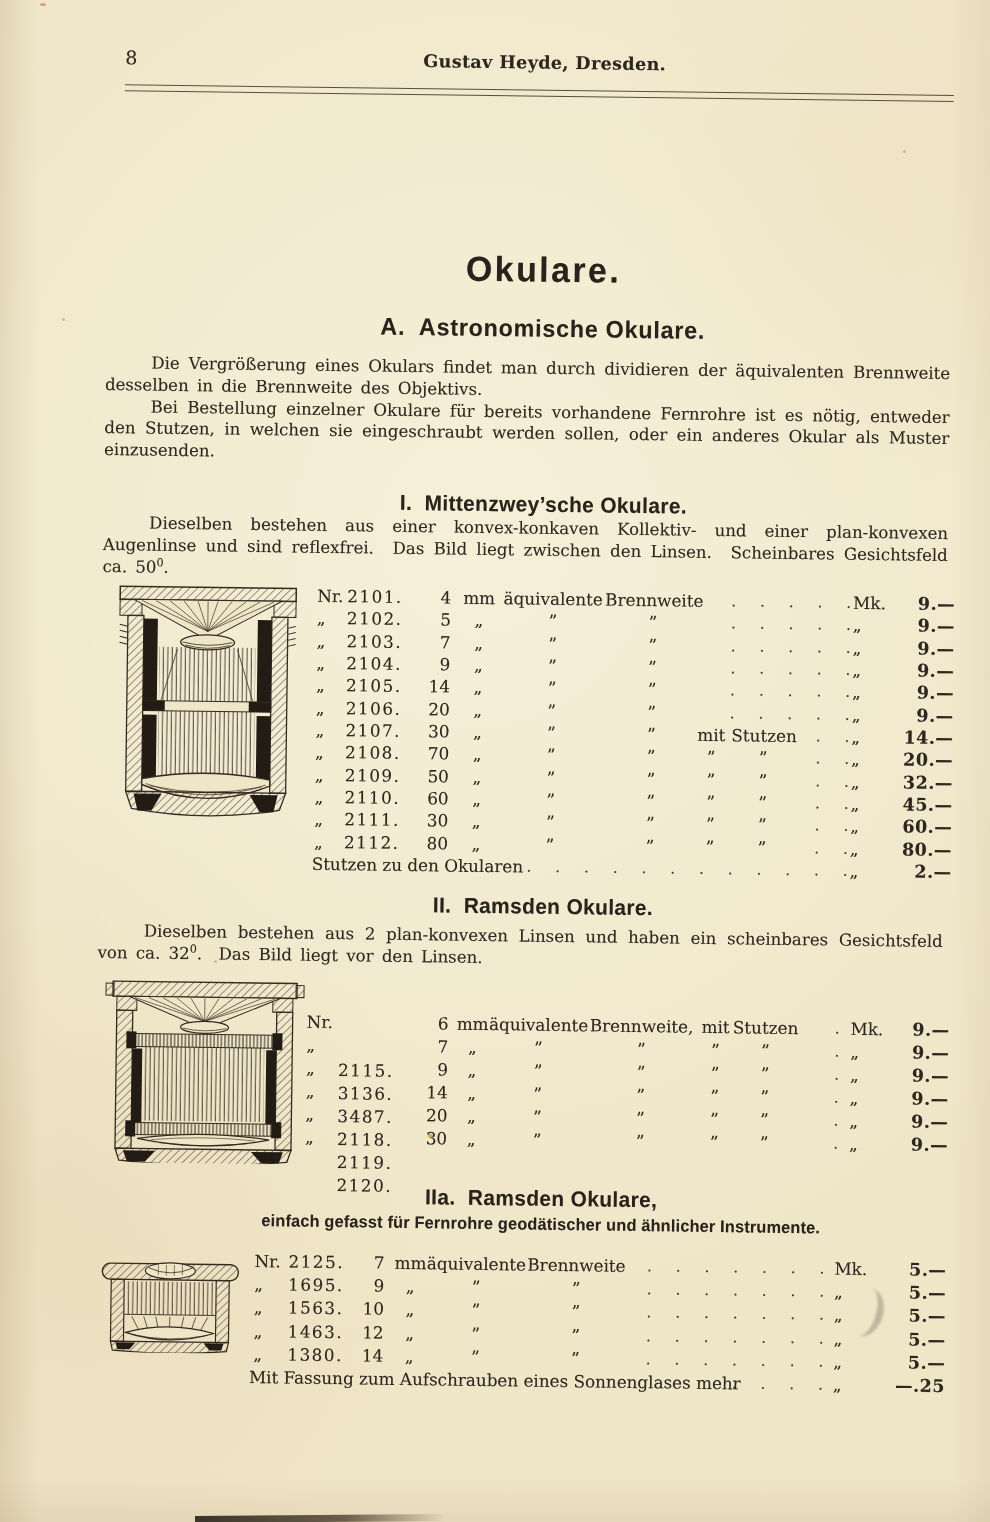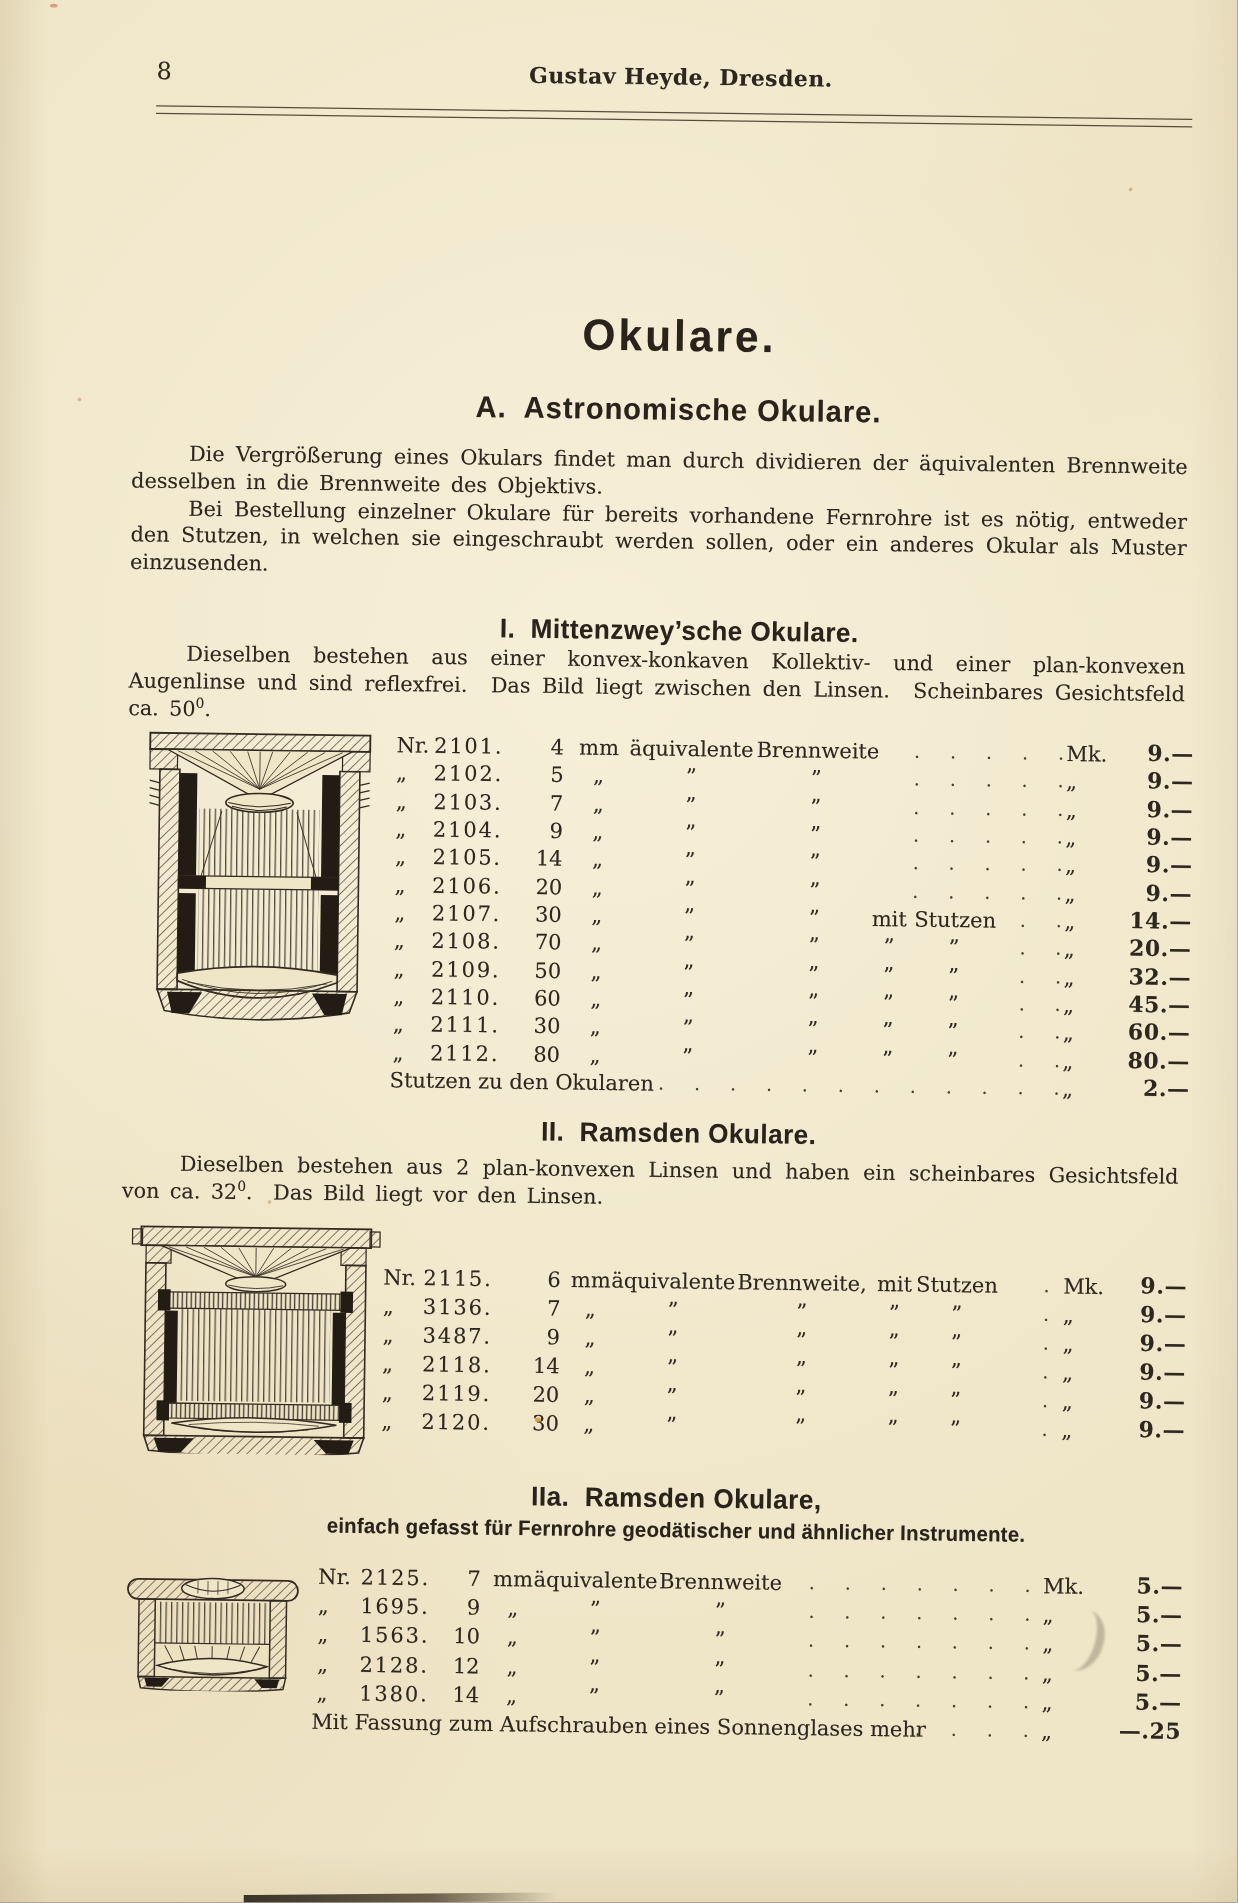--- a/index.html
+++ b/index.html
@@ -54,21 +54,21 @@
   .price{font-weight:700;text-align:right;font-size:17.5px;letter-spacing:0.5px;}
   .wide{left:0;}
   .t1{left:213px;top:582px;width:640px;line-height:22.35px;}
   .t1 .row{height:22.35px;}
   .t1 .pre{left:2px;} .t1 .nr{left:32px;} .t1 .val{left:92px;width:44px;}
   .t1 .u1{left:142px;width:44px;} .t1 .u2{left:188px;width:100px;} .t1 .u3{left:290px;width:96px;}
   .t1 .u4{left:378px;width:40px;} .t1 .u5{left:418px;width:64px;}
   .t1 .dots{right:80px;} .t1 .mk{left:538px;width:40px;} .t1 .price{right:0;width:64px;}
   .t2{left:208px;top:1008px;width:645px;line-height:23px;}
   .t2 .row{height:23px;}
-  .t2 .pre{left:2px;} .t2 .nr{left:34px;} .t2 .val{left:100px;width:44px;}
+  .t2 .pre{left:2px;} .t2 .nr{left:34px;margin-top:48px;} .t2 .val{left:100px;width:44px;}
   .t2 .u1{left:148px;width:40px;} .t2 .u2{left:184px;width:100px;} .t2 .u3{left:284px;width:106px;}
   .t2 .u4{left:392px;width:38px;} .t2 .u5{left:428px;width:66px;}
   .t2 .dots{right:86px;} .t2 .mk{left:546px;width:38px;} .t2 .price{right:0;width:66px;}
   .t3{left:157px;top:1248px;width:696px;line-height:23.2px;}
   .t3 .row{height:23.2px;}
   .t3 .pre{left:4px;} .t3 .nr{left:38px;} .t3 .val{left:90px;width:44px;}
   .t3 .u1{left:140px;width:40px;} .t3 .u2{left:176px;width:100px;} .t3 .u3{left:276px;width:100px;}
   .t3 .dots{right:98px;} .t3 .mk{left:584px;width:38px;} .t3 .price{right:0;width:78px;}
   
   .fig{position:absolute;}
@@ -534,21 +534,21 @@
           <span class="c u u2">”</span>
           <span class="c u u3">”</span>
 
           <span class="c dots">.......</span>
           <span class="c mk">„</span>
           <span class="c price">5.—</span>
         </div>
 
         <div class="row">
           <span class="c pre">„</span>
-          <span class="c nr">2128.</span>
+          <span class="c nr">1463.</span>
           <span class="c val">12</span>
           <span class="c u u1">„</span>
           <span class="c u u2">”</span>
           <span class="c u u3">”</span>
 
           <span class="c dots">.......</span>
           <span class="c mk">„</span>
           <span class="c price">5.—</span>
         </div>
 

